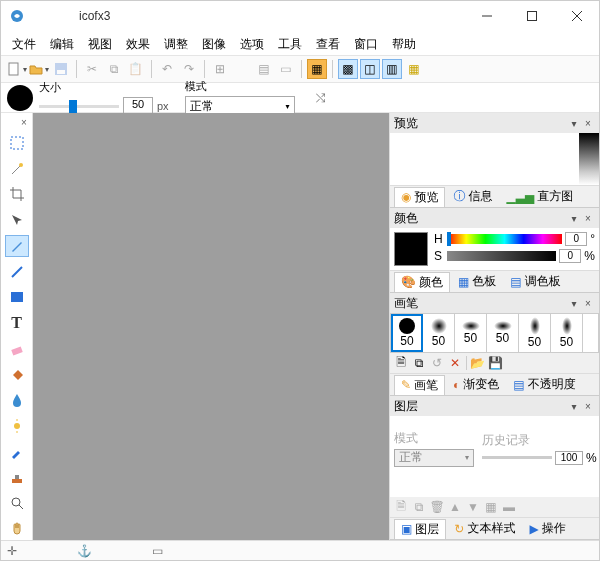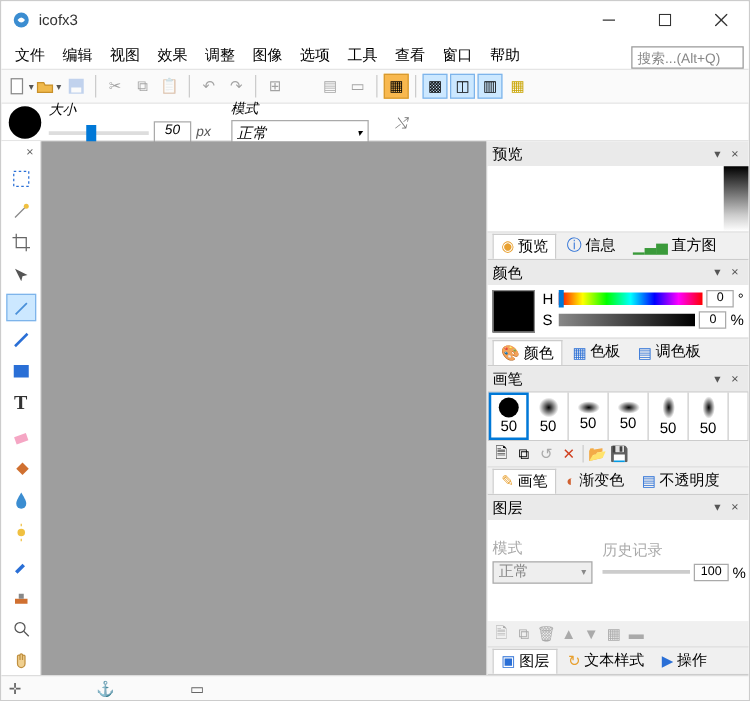--- a/index.html
+++ b/index.html
@@ -1,39 +1,39 @@
 <!DOCTYPE html>
 <html><head>
 <meta charset="utf-8">
 <style>
 * { margin: 0; padding: 0; box-sizing: border-box; font-family: "Microsoft YaHei", "Segoe UI", sans-serif; font-size: 12px; }
 body { width: 600px; height: 561px; background: #fff; overflow: hidden; position: relative; border: 1px solid #ccc; }
 
 
 .titlebar { height: 30px; display: flex; align-items: center; padding: 0 0 0 8px; background: #fff; }
 .app-icon { width: 16px; height: 16px; margin-right: 6px; }
-.titlebar-title { flex: 0 0 auto; color: #333; }
+.titlebar-title { flex: 0 0 auto; color: #333; margin-left: 48px; }
 .titlebar-spacer { flex: 1; }
 .win-btn { width: 45px; height: 30px; display: flex; align-items: center; justify-content: center; color: #333; }
 .win-btn svg { width: 10px; height: 10px; }
 
 
 .menubar { height: 24px; display: flex; align-items: flex-end; padding: 0 4px; background: #fff; }
 .menu-item { padding: 2px 7px; }
 .search-box { margin-left: auto; width: 90px; height: 18px; border: 1px solid #999; padding: 0 4px; color: #888; display: flex; align-items: center; font-size: 11px; }
 
 
 .toolbar { height: 28px; display: flex; align-items: center; padding: 0 6px; gap: 2px; border-top: 1px solid #e5e5e5; border-bottom: 1px solid #e5e5e5; background: #fafafa; }
 .tb-btn { width: 20px; height: 20px; display: flex; align-items: center; justify-content: center; }
 .tb-sep { width: 1px; height: 18px; background: #ccc; margin: 0 3px; }
 .tb-btn.disabled { opacity: 0.35; }
 .tb-btn.active { background: #cce8ff; border: 1px solid #7eb4ea; }
 
 
-.optbar { height: 30px; display: flex; align-items: center; padding: 0 6px; gap: 6px; border-bottom: 1px solid #e5e5e5; font-style: italic; }
+.optbar { height: 30px; display: flex; align-items: center; padding: 0 6px; gap: 6px; border-bottom: 1px solid #e5e5e5; }
 .color-swatch { width: 26px; height: 26px; border-radius: 50%; background: #000; }
 .opt-label { font-size: 11px; }
 .slider-track { width: 80px; height: 3px; background: #ddd; position: relative; }
 .slider-thumb { position: absolute; top: -5px; left: 30px; width: 8px; height: 14px; background: #0078d7; }
 .num-input { width: 30px; height: 18px; border: 1px solid #aaa; text-align: center; font-size: 11px; }
 .unit { font-size: 11px; color: #555; }
 .mode-select { width: 110px; height: 20px; border: 1px solid #aaa; padding: 0 4px; display: flex; align-items: center; justify-content: space-between; font-size: 11px; background: #fff; }
 
 
 .main { display: flex; height: calc(100% - 30px - 24px - 28px - 30px - 20px); }
@@ -125,21 +125,20 @@
   <span class="menu-item">编辑</span>
   <span class="menu-item">视图</span>
   <span class="menu-item">效果</span>
   <span class="menu-item">调整</span>
   <span class="menu-item">图像</span>
   <span class="menu-item">选项</span>
   <span class="menu-item">工具</span>
   <span class="menu-item">查看</span>
   <span class="menu-item">窗口</span>
   <span class="menu-item">帮助</span>
-  <div class="search-box">搜索...(Alt+Q)</div>
 </div>
 
 <div class="toolbar">
   <div class="tb-btn chev">
       <svg width="14" height="14" viewBox="0 0 14 14">
         <rect x="2" y="1" width="9" height="12" fill="#fff" stroke="#888"></rect>
       </svg>
     </div>
   <div class="tb-btn chev">
       <svg width="14" height="14" viewBox="0 0 14 14">

